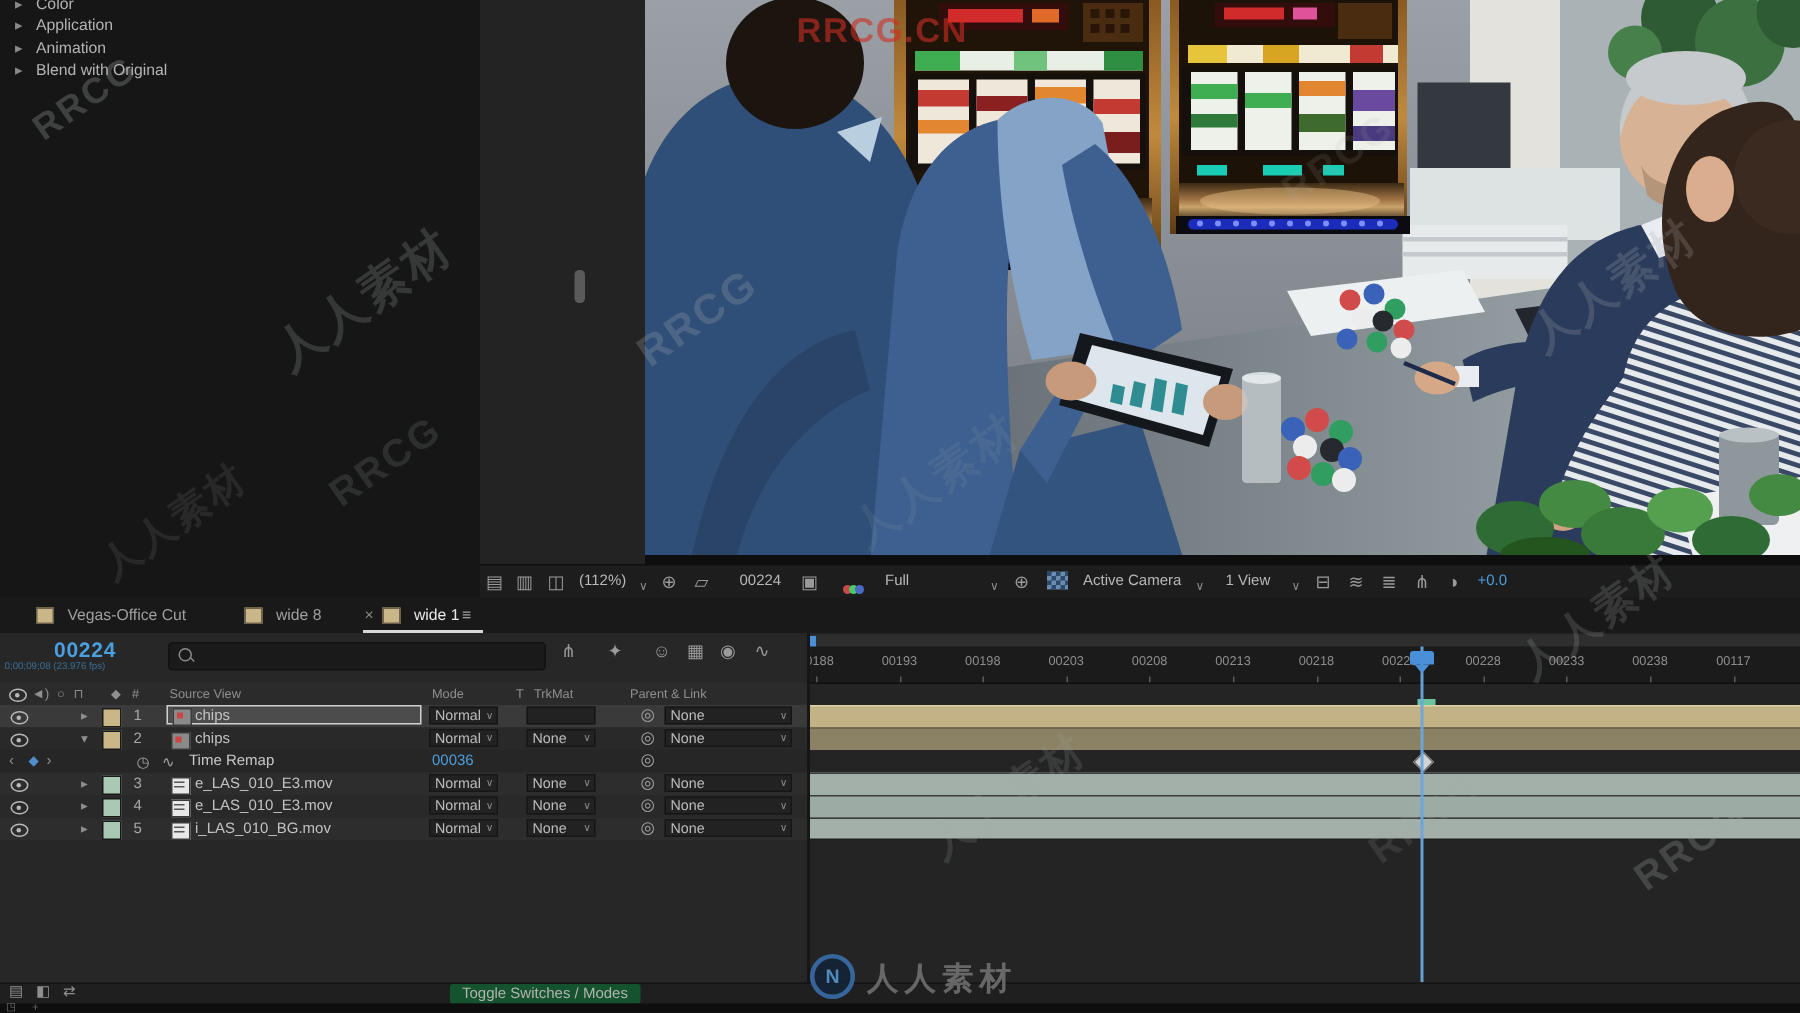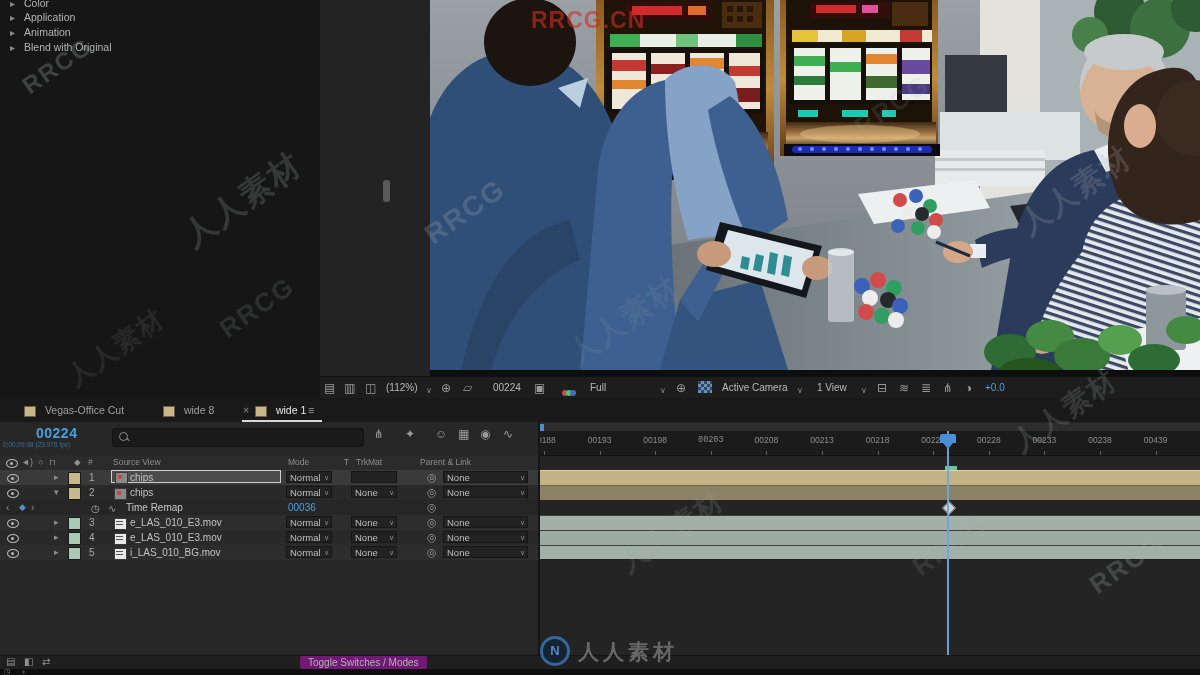--- a/index.html
+++ b/index.html
@@ -79,21 +79,21 @@
   .bar{position:absolute;left:0;width:660px;}
   #kf{position:absolute;left:404px;top:81px;width:8px;height:8px;background:#d3d3d3;border:1px solid #6a6a6a;transform:rotate(45deg);}
   #greentick{position:absolute;left:405px;top:44px;width:12px;height:4px;background:#6cc49e;}
   #phline{position:absolute;left:407px;top:9px;width:2px;height:224px;background:#6aa7dc;opacity:.95;}
   #phhead{position:absolute;left:400px;top:12px;width:0;height:0;}
   #phhead::before{content:"";position:absolute;width:16px;height:9px;background:#4a90d9;border-radius:2px 2px 0 0;}
   #phhead::after{content:"";position:absolute;top:9px;left:3px;border-left:5px solid transparent;border-right:5px solid transparent;border-top:6px solid #4a90d9;}
   
   #botbar{position:absolute;left:0;top:257px;width:1200px;height:14px;background:#1f1f1f;border-top:1px solid #141414;font-size:10px;color:#a8a8a8;}
   #botbar .bi{position:absolute;top:0;color:#8f8f8f;font-size:10px;}
-  #togglebtn{position:absolute;left:300px;top:0px;padding:0 8px;height:13px;line-height:13px;background:#701a75;border-radius:2px;color:#b2b2b2;}
+  #togglebtn{position:absolute;left:300px;top:0px;padding:0 8px;height:13px;line-height:13px;background:#14532d;border-radius:2px;color:#b2b2b2;}
   #botstrip{position:absolute;left:0;top:271px;width:1200px;height:6px;background:#0e0e0e;color:#777;font-size:7px;line-height:6px;}
   
   #wml{left:0;top:0;width:1200px;height:675px;pointer-events:none;z-index:60;}
   .wm{position:absolute;color:#a8acac;font-weight:bold;letter-spacing:2px;transform:rotate(-35deg);white-space:nowrap;}
   #redwm{position:absolute;left:531px;top:7px;font-size:23px;font-weight:bold;color:rgba(205,45,35,.6);letter-spacing:1px;z-index:61;}
   #logowrap{position:absolute;left:540px;top:634px;z-index:61;opacity:.85;}
   #logocirc{position:absolute;left:0;top:2px;width:24px;height:24px;border-radius:50%;border:3px solid #3a72b0;background:#132539;color:#5b9bd6;font-weight:bold;font-size:13px;text-align:center;line-height:24px;}
   #logotxt{position:absolute;left:38px;top:4px;font-size:21px;font-weight:bold;color:rgba(130,130,130,.85);letter-spacing:4px;white-space:nowrap;}
 </style>
 </head>
@@ -528,37 +528,37 @@
       <div id="workarea">
           <span id="inmark"></span>
         </div>
       <div id="ruler">
           <span class="tick" style="left: 4px;">00188</span>
           <span class="tickmark" style="left: 4px;"></span>
           <span class="tick" style="left: 59.6px;">00193</span>
           <span class="tickmark" style="left: 59.6px;"></span>
           <span class="tick" style="left: 115.2px;">00198</span>
           <span class="tickmark" style="left: 115.2px;"></span>
-          <span class="tick" style="left: 170.8px; font-family: Liberation Mono, monospace;">00203</span>
+          <span class="tick" style="left: 170.8px;">00203</span>
           <span class="tickmark" style="left: 170.8px;"></span>
           <span class="tick" style="left: 226.4px;">00208</span>
           <span class="tickmark" style="left: 226.4px;"></span>
           <span class="tick" style="left: 282px;">00213</span>
           <span class="tickmark" style="left: 282px;"></span>
           <span class="tick" style="left: 337.6px;">00218</span>
           <span class="tickmark" style="left: 337.6px;"></span>
           <span class="tick" style="left: 393.2px;">00223</span>
           <span class="tickmark" style="left: 393.2px;"></span>
           <span class="tick" style="left: 448.8px;">00228</span>
           <span class="tickmark" style="left: 448.8px;"></span>
           <span class="tick" style="left: 504.4px;">00233</span>
           <span class="tickmark" style="left: 504.4px;"></span>
           <span class="tick" style="left: 560px;">00238</span>
           <span class="tickmark" style="left: 560px;"></span>
-          <span class="tick" style="left: 615.6px;">00439</span>
+          <span class="tick" style="left: 615.6px;">00117</span>
           <span class="tickmark" style="left: 615.6px;"></span>
         </div>
       <div class="bar" style="top:48px;height:15px;background:#c4b287;border-top:1px solid #e0d2a8;box-sizing:border-box"></div>
       <div class="bar" style="top:63px;height:15px;background:#8b8165;border-top:1px solid #6e6550;box-sizing:border-box"></div>
       <div class="bar" style="top:93px;height:15px;background:#a2b0a9;border-top:1px solid #3c3c3c;box-sizing:border-box"></div>
       <div class="bar" style="top:108px;height:15px;background:#9cab a4;background:#9caba4;border-top:1px solid #3c3c3c;box-sizing:border-box"></div>
       <div class="bar" style="top:123px;height:15px;background:#a2b0a9;border-top:1px solid #3c3c3c;border-bottom:1px solid #1f1f1f;box-sizing:border-box"></div>
       <div id="greentick"></div>
       <div id="kf"></div>
       <div id="phline"></div>

